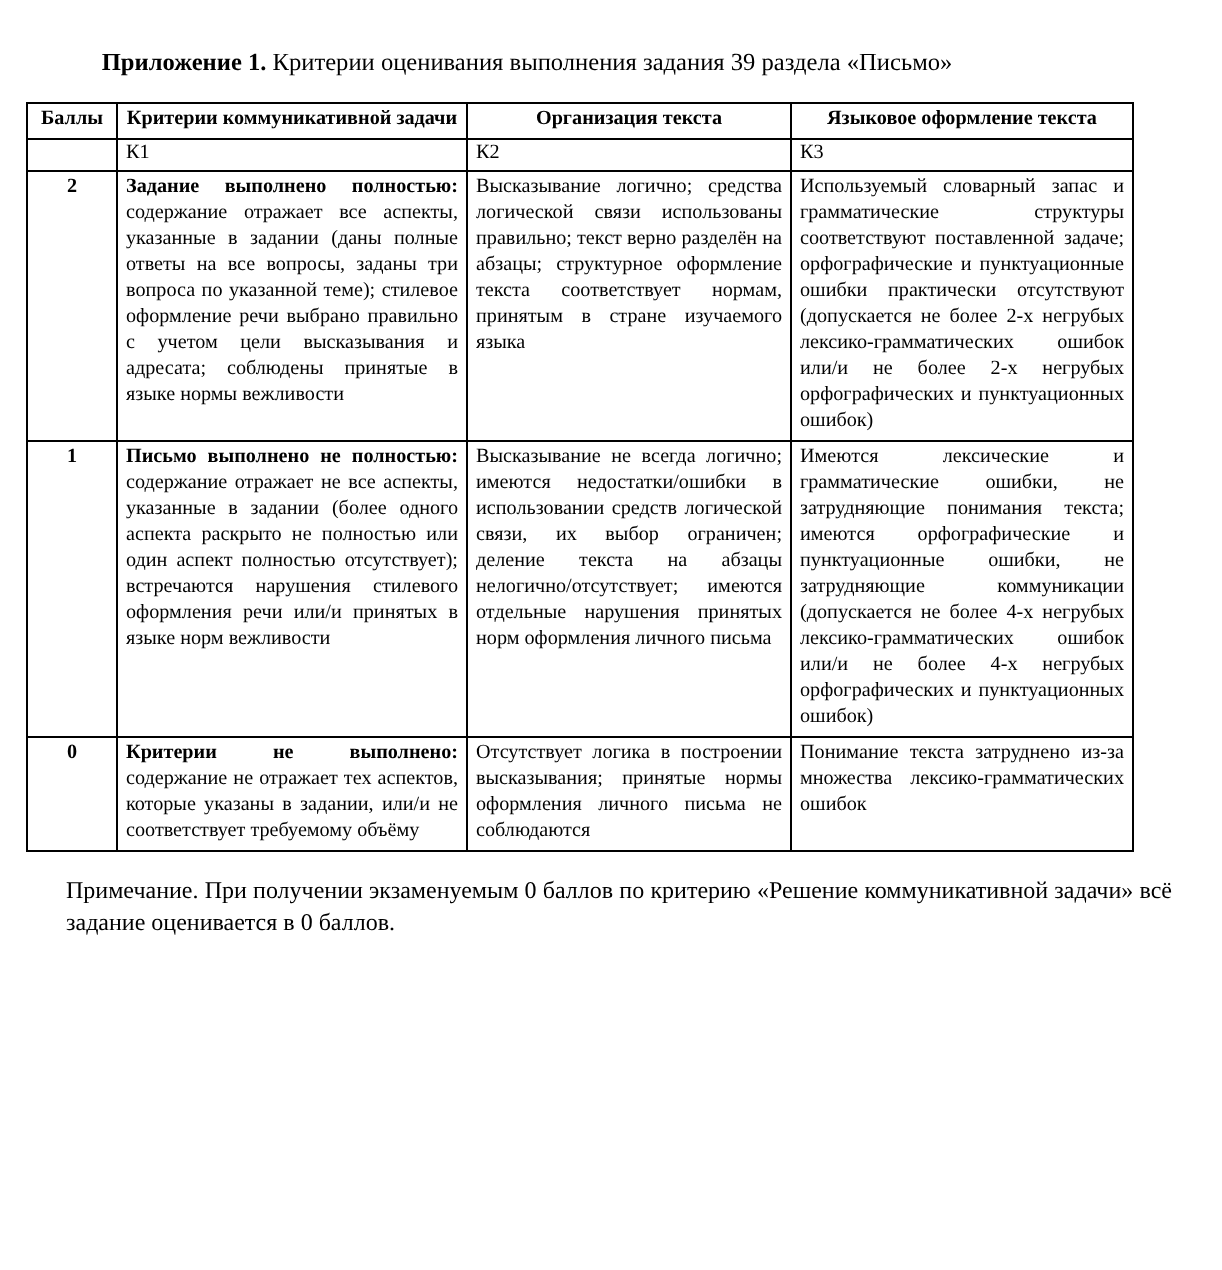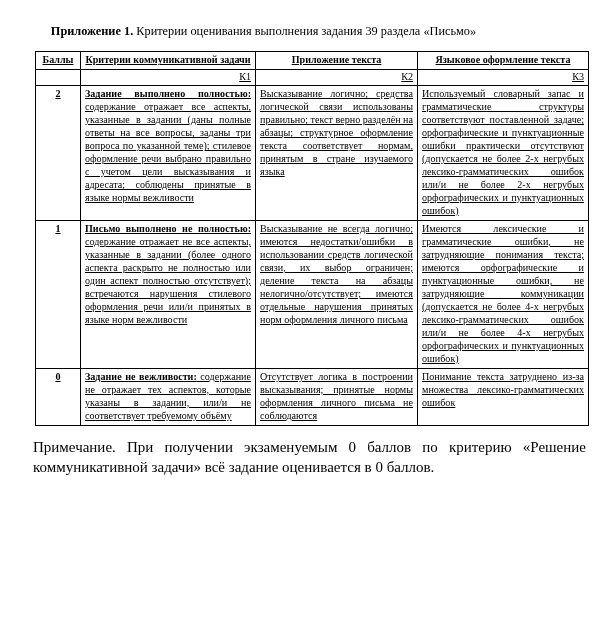--- a/index.html
+++ b/index.html
@@ -34,23 +34,22 @@
   }
   .title-strong {
     font-weight: bold;
   }
   .title-line-2 {
     margin-top: 1px;
   }
 
   
   .table-wrap {
-    margin: 11px 0 0 35px;
+    margin: 11px 0 0 13px;
     width: 553px;
-    text-decoration: underline;
   }
   table.criteria {
     border-collapse: collapse;
     table-layout: fixed;
     width: 553px;
     font-size: 10.1px;
   }
   table.criteria td,
   table.criteria th {
     border: 1px solid #000000;
@@ -68,21 +67,21 @@
     text-align: center;
     vertical-align: middle;
     font-weight: bold;
     padding-top: 4px;
     padding-bottom: 4px;
   }
   thead th.h-score {
     vertical-align: middle;
   }
   tr.code-row td {
-    text-align: right;
+    text-align: left;
     padding-top: 1px;
     padding-bottom: 1px;
     font-weight: normal;
   }
   td.score-cell {
     text-align: center;
     font-weight: bold;
     padding-top: 3px;
   }
   td.body-cell {
@@ -91,21 +90,21 @@
     hyphens: manual;
   }
   td.body-cell .lead {
     font-weight: bold;
   }
 
   
   .note {
     margin: 12px 33px 0 33px;
     width: 553px;
-    font-size: 15px;
+    font-size: 12px;
     line-height: 1.33;
     text-align: justify;
     text-align-last: left;
   }
 </style>
 </head>
 <body>
 
 <div class="page">
 
@@ -118,21 +117,21 @@
       <colgroup>
         <col class="c-score">
         <col class="c-k1">
         <col class="c-k2">
         <col class="c-k3">
       </colgroup>
       <thead>
         <tr>
           <th class="h-score">Баллы</th>
           <th>Критерии коммуникативной задачи</th>
-          <th>Приложение текста</th>
+          <th>Организация текста</th>
           <th>Языковое оформление текста</th>
         </tr>
         <tr class="code-row">
           <td></td>
           <td>К1</td>
           <td>К2</td>
           <td>К3</td>
         </tr>
       </thead>
       <tbody>
@@ -143,21 +142,21 @@
           <td class="body-cell">Используемый словарный запас и грамматические структуры соответствуют поставленной задаче; орфографические и пунктуационные ошибки практически отсутствуют (допускается не более 2-х негрубых лексико-грамматических ошибок или/и не более 2-х негрубых орфографических и пунктуационных ошибок)</td>
         </tr>
         <tr>
           <td class="score-cell">1</td>
           <td class="body-cell"><span class="lead">Письмо выполнено не полностью:</span><span> содержание отражает не все аспекты, указанные в задании (более одного аспекта раскрыто не полностью или один аспект полностью отсутствует); встречаются нарушения стилевого оформления речи или/и принятых в языке норм вежливости</span></td>
           <td class="body-cell">Высказывание не всегда логично; имеются недостатки/ошибки в использовании средств логической связи, их выбор ограничен; деление текста на абзацы нелогично/отсутствует; имеются отдельные нарушения принятых норм оформления личного письма</td>
           <td class="body-cell">Имеются лексические и грамматические ошибки, не затрудняющие понимания текста; имеются орфографические и пунктуационные ошибки, не затрудняющие коммуникации (допускается не более 4-х негрубых лексико-грамматических ошибок или/и не более 4-х негрубых орфографических и пунктуационных ошибок)</td>
         </tr>
         <tr>
           <td class="score-cell">0</td>
-          <td class="body-cell"><span class="lead">Задание не вежливости:</span><span> содержание не отражает тех аспектов, которые указаны в задании, или/и не соответствует требуемому объёму</span></td>
+          <td class="body-cell"><span class="lead">Критерии не выполнено:</span><span> содержание не отражает тех аспектов, которые указаны в задании, или/и не соответствует требуемому объёму</span></td>
           <td class="body-cell">Отсутствует логика в построении высказывания; принятые нормы оформления личного письма не соблюдаются</td>
           <td class="body-cell">Понимание текста затруднено из-за множества лексико-грамматических ошибок</td>
         </tr>
       </tbody>
     </table>
   </div>
 
   <div class="note">Примечание. При получении экзаменуемым 0 баллов по критерию «Решение коммуникативной задачи» всё задание оценивается в 0 баллов.</div>
 
 </div>

